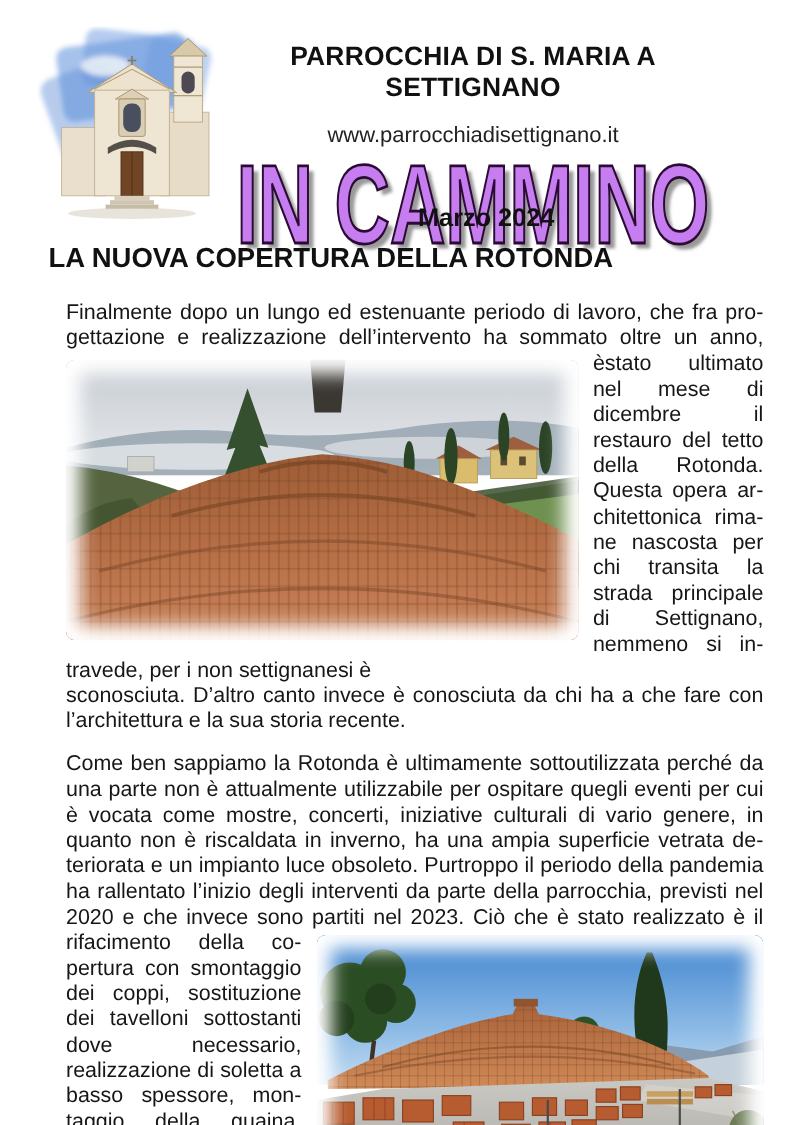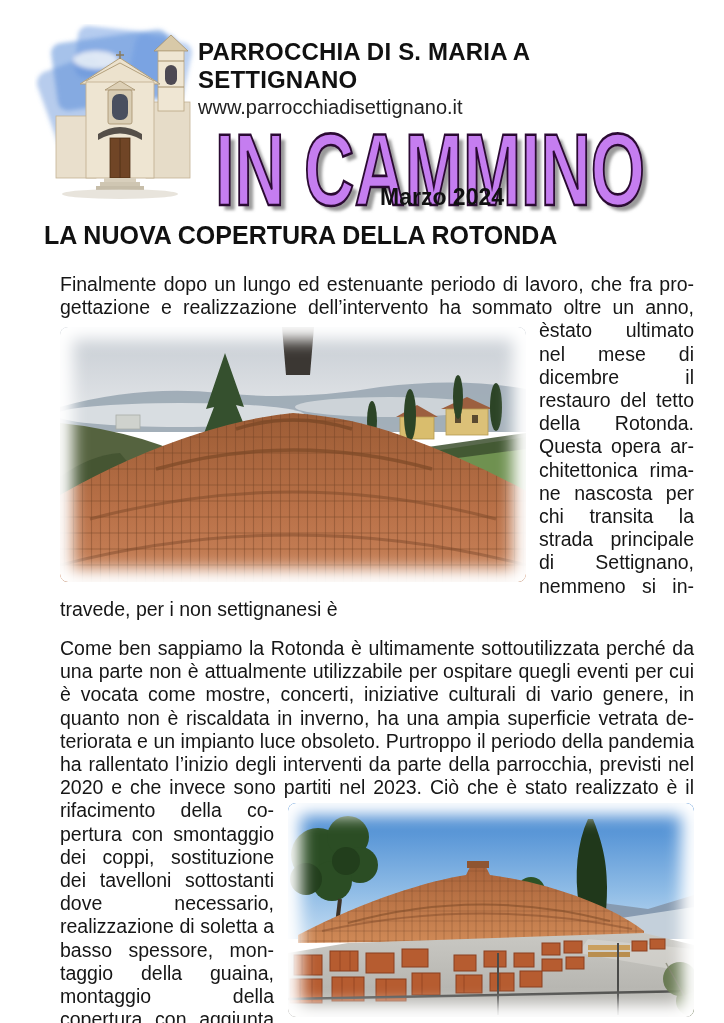--- a/index.html
+++ b/index.html
@@ -12,28 +12,28 @@
   }
   .page { position: relative; width: 724px; height: 1023px; background: #fff; }
 
   
   .church-sketch {
     position: absolute; left: 34px; top: 24px;
     width: 170px; height: 178px;
   }
   .header-block {
     position: absolute; left: 198px; top: 38px; width: 464px;
-    text-align: left;
+    text-align: center;
   }
   .parish-name {
     font-size: 24px; font-weight: 700; letter-spacing: 0.2px;
     color: #111; line-height: 1.15;
   }
   .website {
-    font-size: 20px; color: #222; line-height: 1.2; margin-top: 2px;
+    font-size: 20px; color: #222; line-height: 1.2; margin-top: 18px;
   }
   .masthead-svg { display: block; margin: 2px auto 0 auto; }
   .issue-date {
     position: absolute; left: 380px; top: 184px; width: 260px;
     text-align: left;
     font-size: 23px; font-weight: 700; color: #111;
   }
   .headline {
     position: absolute; left: 44px; top: 221px; width: 666px;
     text-align: left;
@@ -186,20 +186,21 @@
           <polygon points="222,0 254,0 250,48 226,48" fill="#3b3733"></polygon>
           <path d="M0,255 L0,168 Q70,128 140,106 Q190,90 233,86 Q290,90 340,108 Q412,134 466,164 L466,255 Z" fill="url(#roof1)"></path>
           <path d="M0,255 L0,168 Q70,128 140,106 Q190,90 233,86 Q290,90 340,108 Q412,134 466,164 L466,255 Z" fill="url(#tiles1)"></path>
           <path d="M176,102 Q233,84 292,102" fill="none" stroke="#7c4827" stroke-width="3.5" opacity="0.8"></path>
           <path d="M96,142 Q233,104 372,142" fill="none" stroke="#7c4827" stroke-width="3.5" opacity="0.7"></path>
           <path d="M30,192 Q233,138 436,192" fill="none" stroke="#7c4827" stroke-width="3" opacity="0.5"></path>
           <path d="M0,238 Q233,178 466,238" fill="none" stroke="#6d3f22" stroke-width="3" opacity="0.4"></path>
         </svg>
         <span class="feather"></span>
       </span><span>stato ultimato nel mese di dicembre il restauro del tet­to della Rotonda. Questa opera ar­chitettonica rima­ne nascosta per chi transita la strada principale di Settignano, nemmeno si in­travede, per i non settignanesi è</span>
+      <span class="after-photo1">sconosciuta. D’altro canto invece è conosciuta da chi ha a che fare con l’architettura e la sua storia recente.</span>
     </p>
 
     <p><span>Come ben sappiamo la Rotonda è ultimamente sottoutilizzata perché da una parte non è attualmente utilizzabile per ospitare quegli eventi per cui è vocata come mostre, concerti, iniziative culturali di vario genere, in quanto non è riscaldata in inverno, ha una ampia superficie vetrata de­teriorata e un impianto luce obsoleto. Purtroppo il periodo della pande­mia ha rallentato l’inizio degli interventi da parte della parrocchia, previ­sti nel 2020  e che invece sono partiti nel 2023. Ciò che è stato realizza­to è il rifacimento della co-</span><span class="photo photo2">
         <svg width="406" height="214" viewBox="0 0 406 214">
           <defs>
             <linearGradient id="sky2" x1="0" y1="0" x2="0" y2="1">
               <stop offset="0" stop-color="#3e83cf"></stop>
                 <stop offset="0.65" stop-color="#8fbce6"></stop>
                 <stop offset="1" stop-color="#c3dcf2"></stop>
             </linearGradient>

